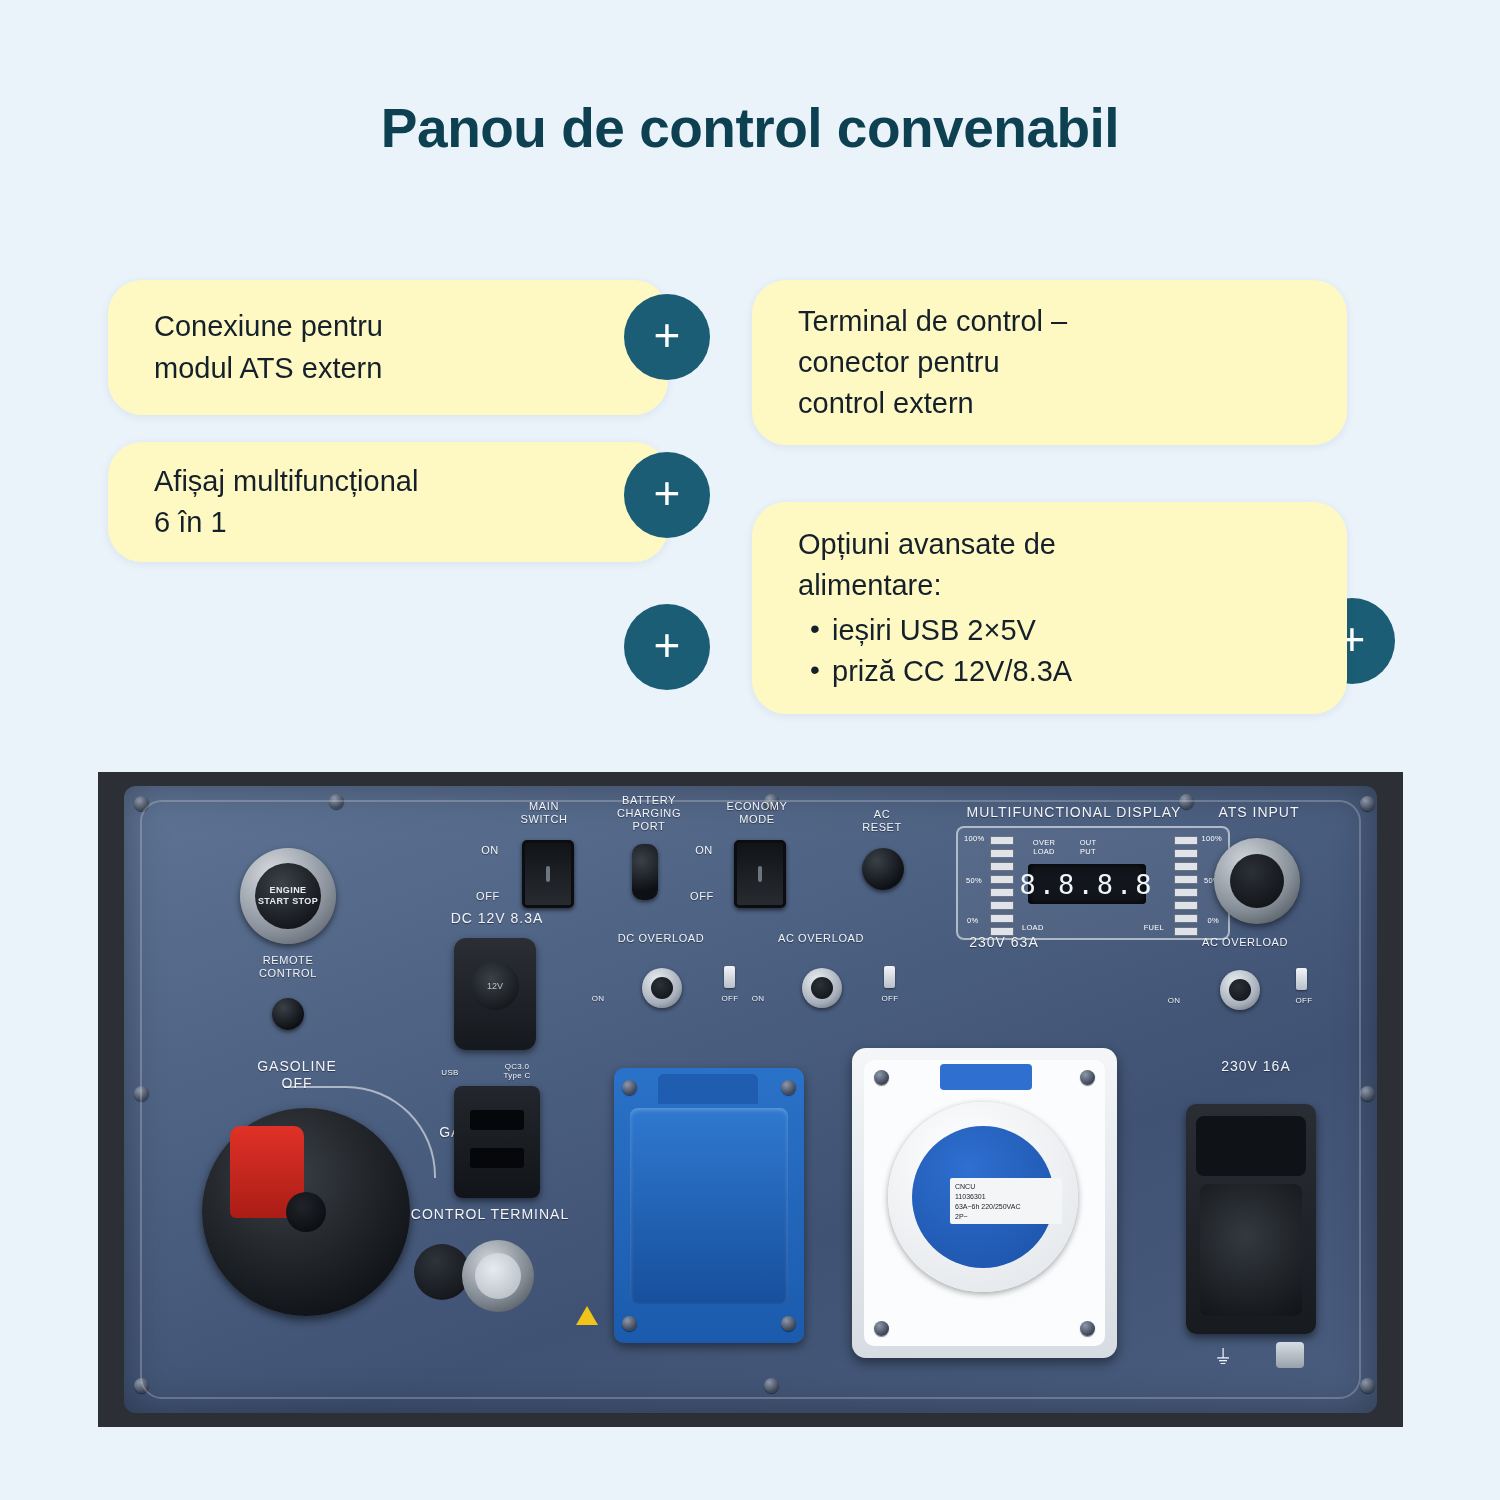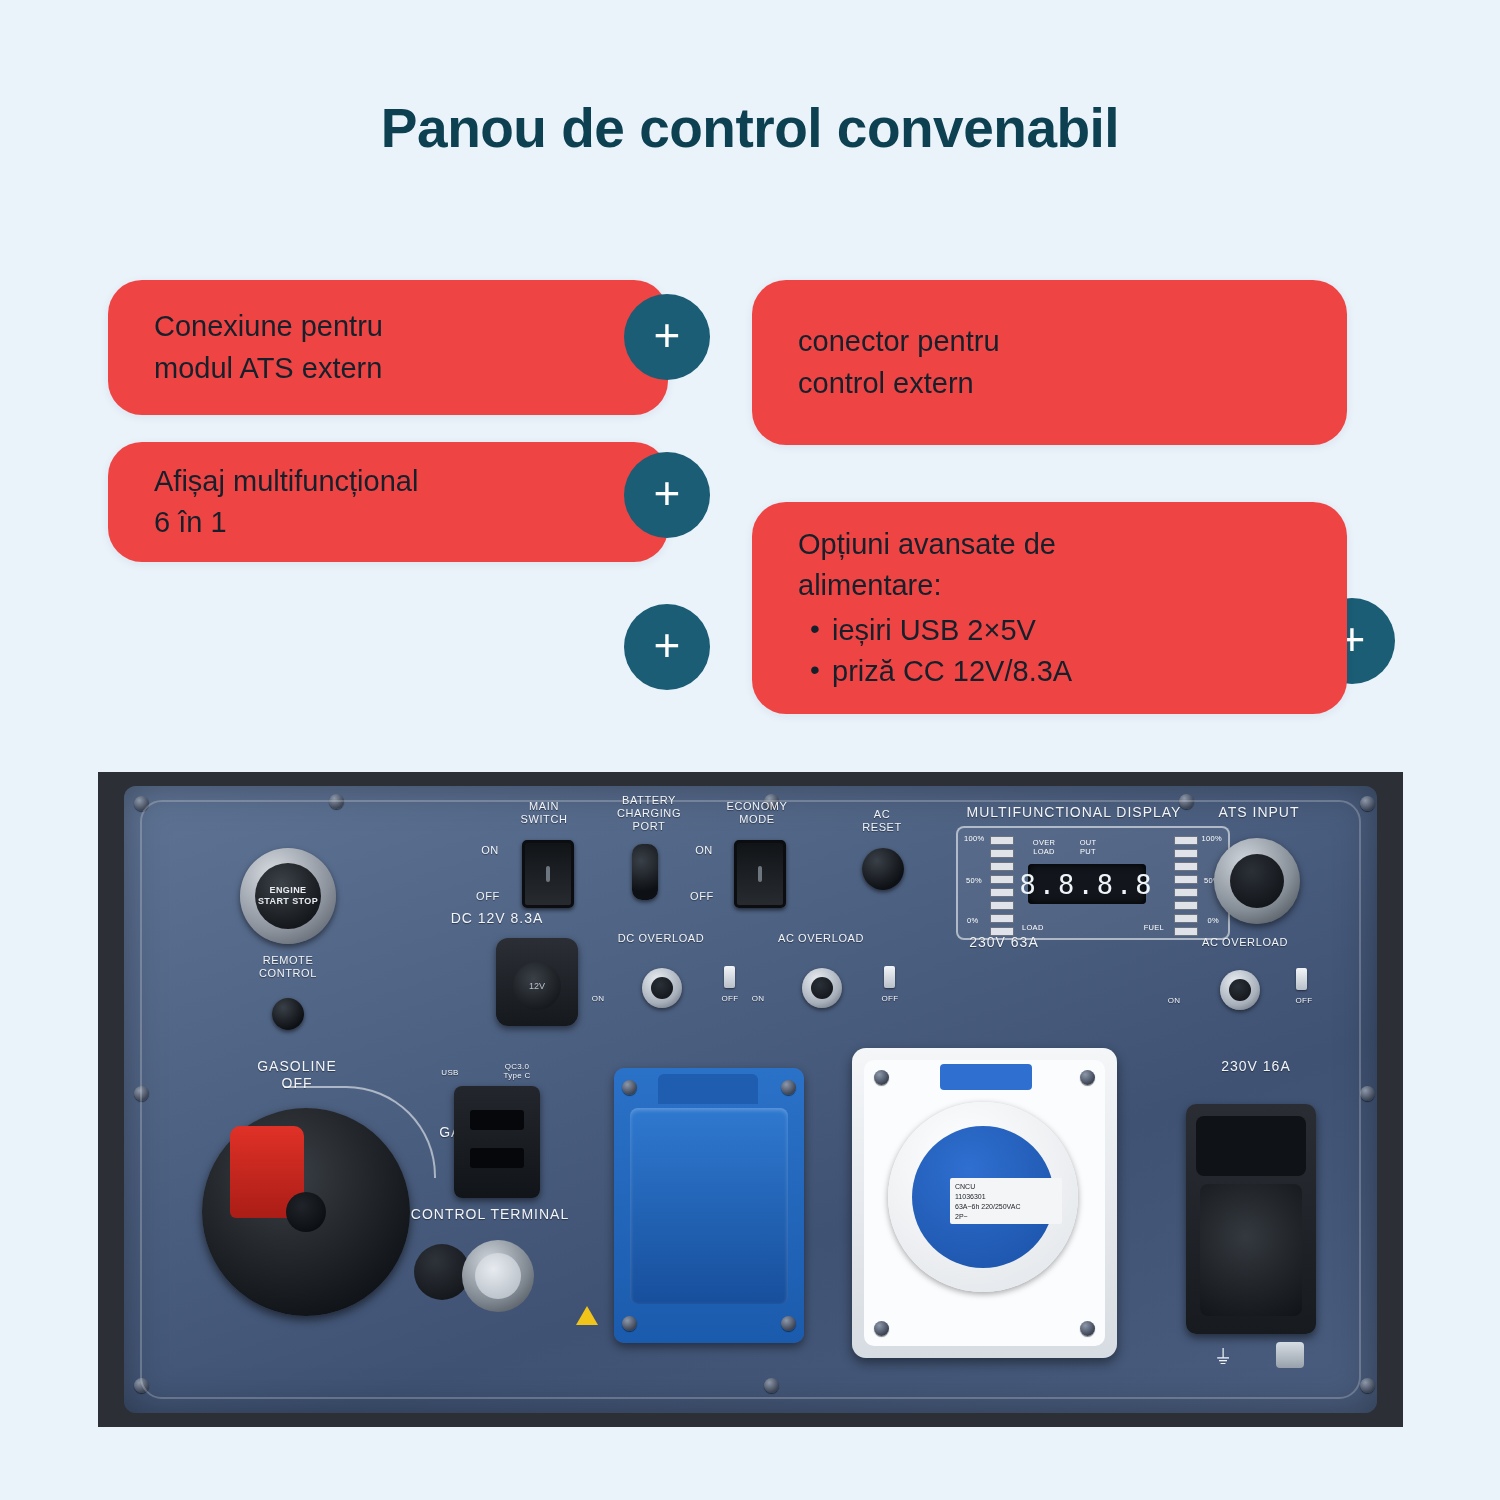--- a/index.html
+++ b/index.html
@@ -31,21 +31,21 @@
   
   .cards-layer {
     position: absolute;
     left: 0;
     top: 270px;
     width: 1500px;
     height: 470px;
   }
   .card {
     position: absolute;
-    background: #ef4444;
+    background: #fef9c3;
     border-radius: 34px;
     box-shadow: 0 2px 10px rgba(20,60,90,0.07);
     display: flex;
     align-items: center;
     box-sizing: border-box;
   }
   .card-text {
     font-size: 29px;
     line-height: 1.42;
     color: #15202b;
@@ -354,25 +354,24 @@
     left: 160px; top: 300px;
     width: 150px; height: 90px;
     border: 2px solid rgba(255,255,255,0.55);
     border-bottom: none; border-left: none;
     border-radius: 0 90px 0 0;
   }
 
   .dc-socket {
     position: absolute;
     left: 330px; top: 152px;
-    width: 82px; height: 88px;
+    width: 82px; height: 112px;
     background: linear-gradient(180deg, #2b2f35, #15181d);
     border-radius: 12px;
     box-shadow: 0 3px 7px rgba(0,0,0,0.5);
-    margin-left: 42px;
   }
   .dc-socket .hole {
     position: absolute; left: 17px; top: 24px;
     width: 48px; height: 48px; border-radius: 50%;
     background: radial-gradient(circle at 42% 35%, #3a4047, #0a0c0f);
     color: #b9c1cb; font-size: 9px;
     display:flex; align-items:center; justify-content:center;
   }
   .usb-block {
     position: absolute;
@@ -460,20 +459,21 @@
       <div>Afișaj multifuncțional</div>
       <div>6 în 1</div>
     </div>
   </div>
   <div class="plus-btn" id="plus-display">+</div>
 
   <div class="plus-btn" id="plus-cee">+</div>
 
   <div class="card" id="card-terminal">
     <div class="card-text">
+      <div>Terminal de control –</div>
       <div>conector pentru</div>
       <div>control extern</div>
     </div>
   </div>
   <div class="plus-btn" id="plus-terminal">+</div>
 
   <div class="card" id="card-power">
     <div class="card-text">
       <div>Opțiuni avansate de</div>
       <div>alimentare:</div>

